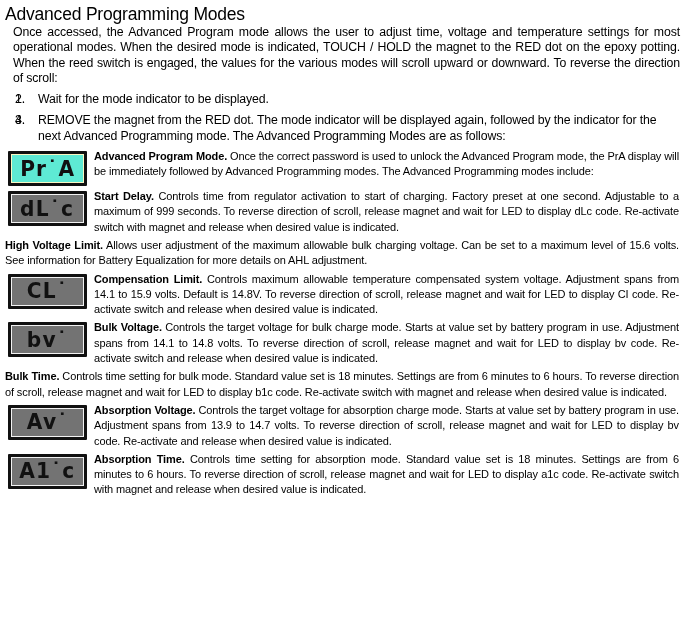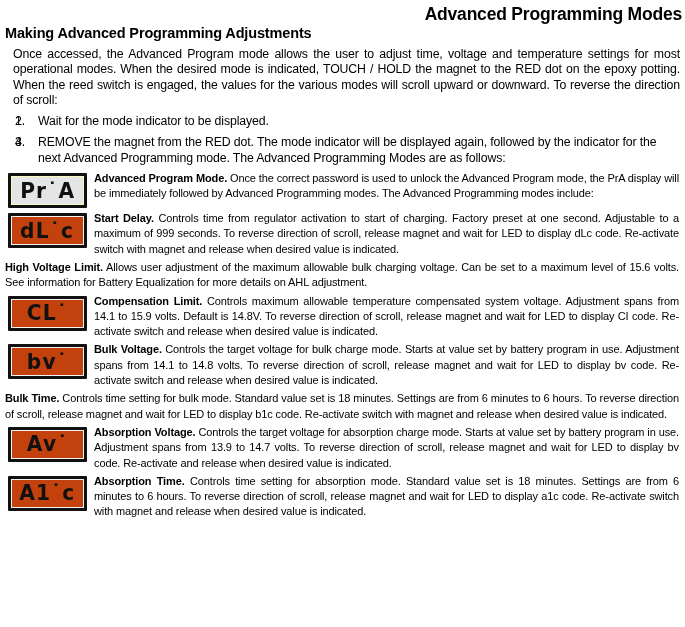--- a/index.html
+++ b/index.html
@@ -11,25 +11,24 @@
     overflow:hidden;
   }
   .page{
     width:685px;height:627px;
     box-sizing:border-box;
     padding:4px 3px 0 5px;
     position:relative;
   }
   h1.title{
     font-size:17.5px;
-    font-weight:bold;
+    font-weight:normal;
     margin:0 0 1px 0;
     letter-spacing:-0.2px;
     line-height:20px;
-    text-align:right;
   }
   h2.subtitle{
     font-size:14.5px;
     font-weight:bold;
     margin:0 0 5px 0;
     letter-spacing:-0.15px;
     line-height:17px;
   }
   p.intro{
     font-size:12.3px;
@@ -64,30 +63,30 @@
     display:flex;
     align-items:flex-start;
     margin-bottom:4px;
   }
   .lcd{
     flex:0 0 auto;
     width:79px;
     height:35px;
     box-sizing:border-box;
     border:3px solid #111111;
-    background:#c2410c;
+    background:#737373;
     display:flex;
     align-items:center;
     justify-content:center;
     margin:1px 7px 0 3px;
     box-shadow:inset 0 0 0 1px #f2f2f2;
     border-radius:1px;
   }
   .lcd.highlight{
-    background:#e5e5e5;
+    background:#5eead4;
     box-shadow:inset 0 0 0 1px #fbf8c2;
   }
   .lcd-text{
     font-family:"DejaVu Sans", sans-serif;
     font-size:21px;
     font-weight:bold;
     letter-spacing:1.2px;
     line-height:22px;
     color:#111111;
     white-space:nowrap;
@@ -103,21 +102,20 @@
     margin-top:-1px;
   }
   .mode-desc b{font-weight:bold;}
 </style>
 </head>
 <body>
 
 <div class="page">
 
   <h1 class="title">Advanced Programming Modes</h1>
-  <h2 class="subtitle">Making Advanced Programming Adjustments</h2>
   <p class="intro">Once accessed, the Advanced Program mode allows the user to adjust time, voltage and temperature settings for most operational modes. When the desired mode is indicated, TOUCH / HOLD the magnet to the RED dot on the epoxy potting. When the reed switch is engaged, the values for the various modes will scroll upward or downward. To reverse the direction of scroll:</p>
 
   <ol class="steps" id="steps-list">
       <li><span class="num">1.</span></li>
       <li><span class="num">2.</span><span>Wait for the mode indicator to be displayed.</span></li>
       <li><span class="num">3.</span></li>
       <li><span class="num">4.</span><span>REMOVE the magnet from the RED dot. The mode indicator will be displayed again, followed by the indicator for the next Advanced Programming mode. The Advanced Programming Modes are as follows:</span></li>
     </ol>
 
   <div class="modes" id="modes-list">

